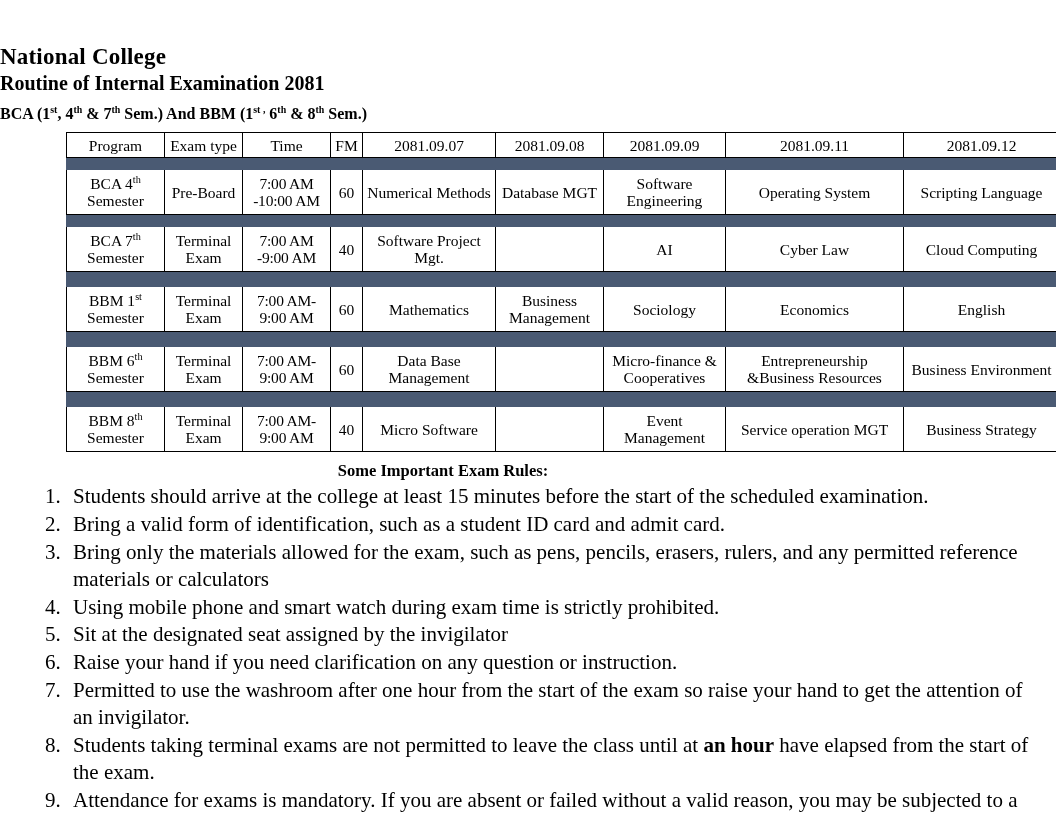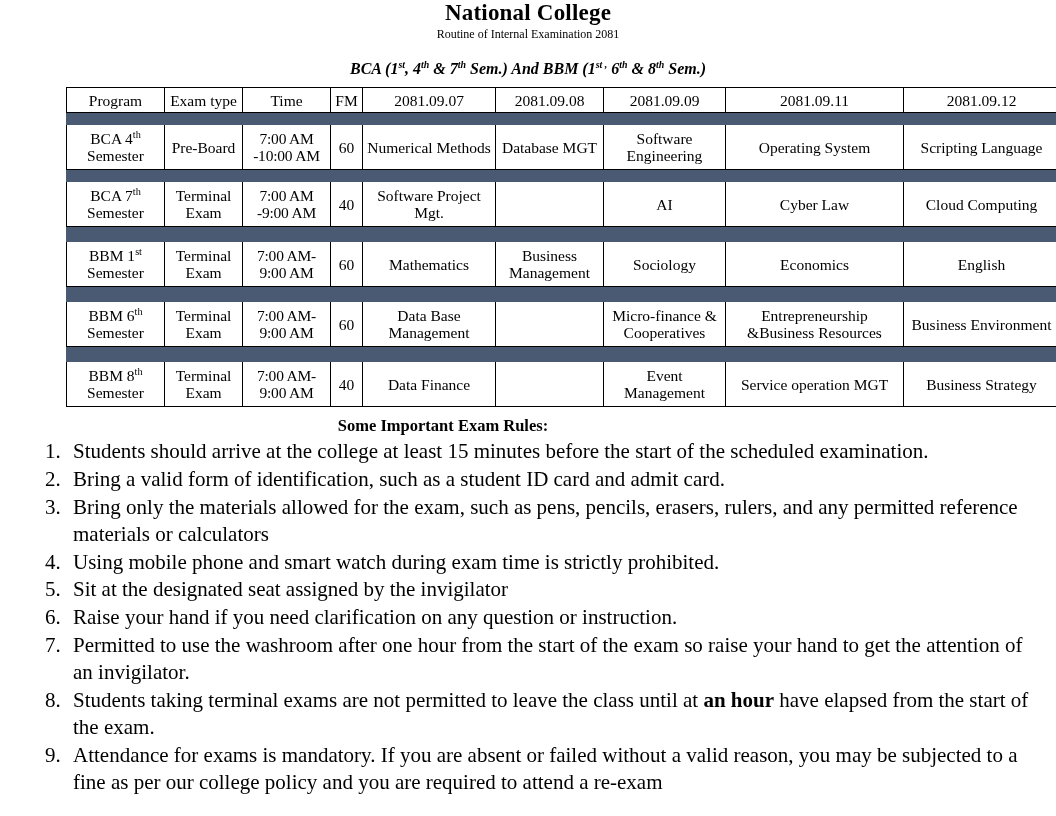--- a/index.html
+++ b/index.html
@@ -17,40 +17,40 @@
   .page {
     position: relative;
     width: 1056px;
     height: 816px;
     box-sizing: border-box;
     padding: 0;
   }
 
   
   .heading {
-    text-align: center;
+    text-align: left;
+    padding-top: 44px;
   }
   .title-main {
     font-size: 23px;
     font-weight: bold;
     line-height: 1.1;
     letter-spacing: 0.2px;
   }
   .title-sub {
-    font-size: 12px;
-    font-weight: normal;
+    font-size: 20px;
+    font-weight: bold;
     line-height: 1.25;
     margin-top: 2px;
   }
   .title-sub2 {
     font-size: 16px;
     font-weight: bold;
     line-height: 1.25;
-    margin-top: 17px;
-    font-style: italic;
+    margin-top: 8px;
   }
   .title-sub2 sup, .title-sub sup {
     font-size: 0.62em;
     vertical-align: super;
     line-height: 0;
   }
 
   
   .table-wrap {
     margin: 8px 30px 0 33px;
@@ -241,21 +241,21 @@
         </tr>
         <tr class="sep-row tall">
             <td colspan="9"></td>
           </tr>
 
         <tr class="data-row">
           <td class="cell-program"><span>BBM 8</span><sup>th</sup><br><span>Semester</span></td>
           <td>Terminal Exam</td>
           <td class="cell-time">7:00 AM- 9:00 AM</td>
           <td class="cell-fm">40</td>
-          <td>Data Finance</td>
+          <td>Micro Software</td>
           <td></td>
           <td>Event Management</td>
           <td>Service operation MGT</td>
           <td>Business Strategy</td>
         </tr>
       </tbody>
     </table>
   </div>
 
   <div class="rules">

